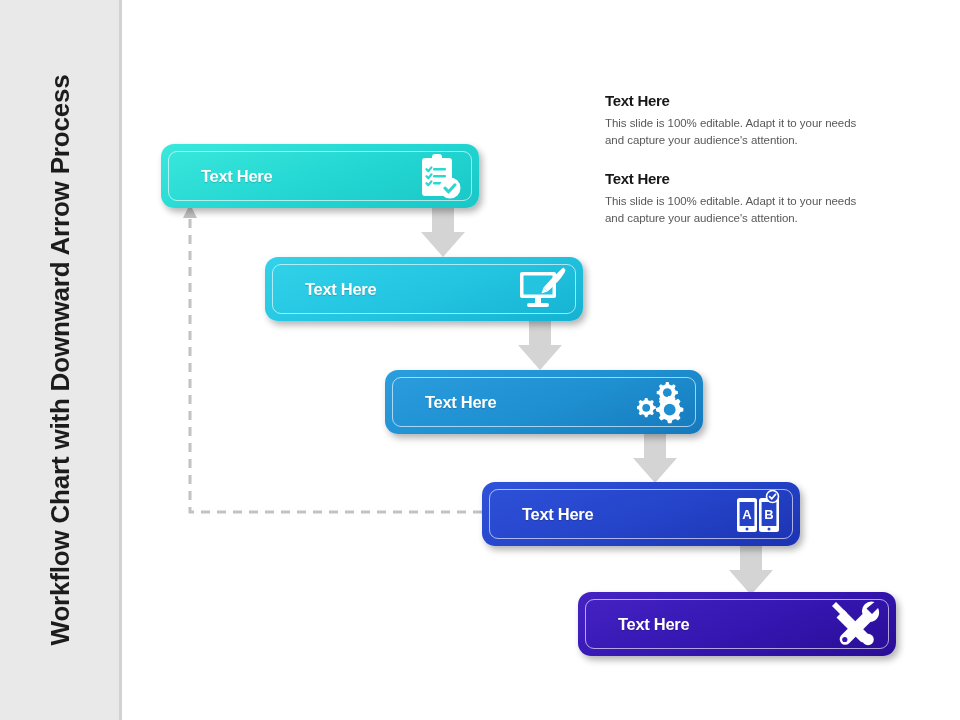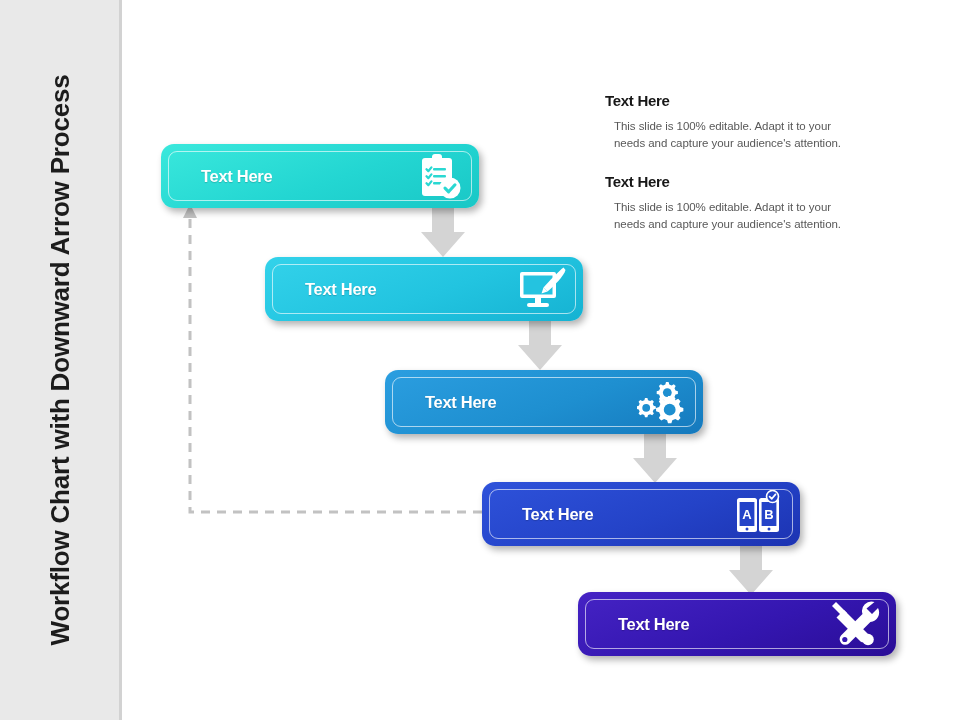--- a/index.html
+++ b/index.html
@@ -67,21 +67,21 @@
     font-size: 15px;
     font-weight: bold;
     color: #171717;
     letter-spacing: -0.3px;
     margin: 0 0 6px 0;
   }
   .tb-body {
     font-size: 11.5px;
     color: #585858;
     line-height: 1.45;
-    margin: 9px;
+    margin: 0;
     letter-spacing: -0.05px;
   }
 
   
   .flow {
     position: absolute;
     left: 0; top: 0;
     width: 960px; height: 720px;
   }
   .bar {

